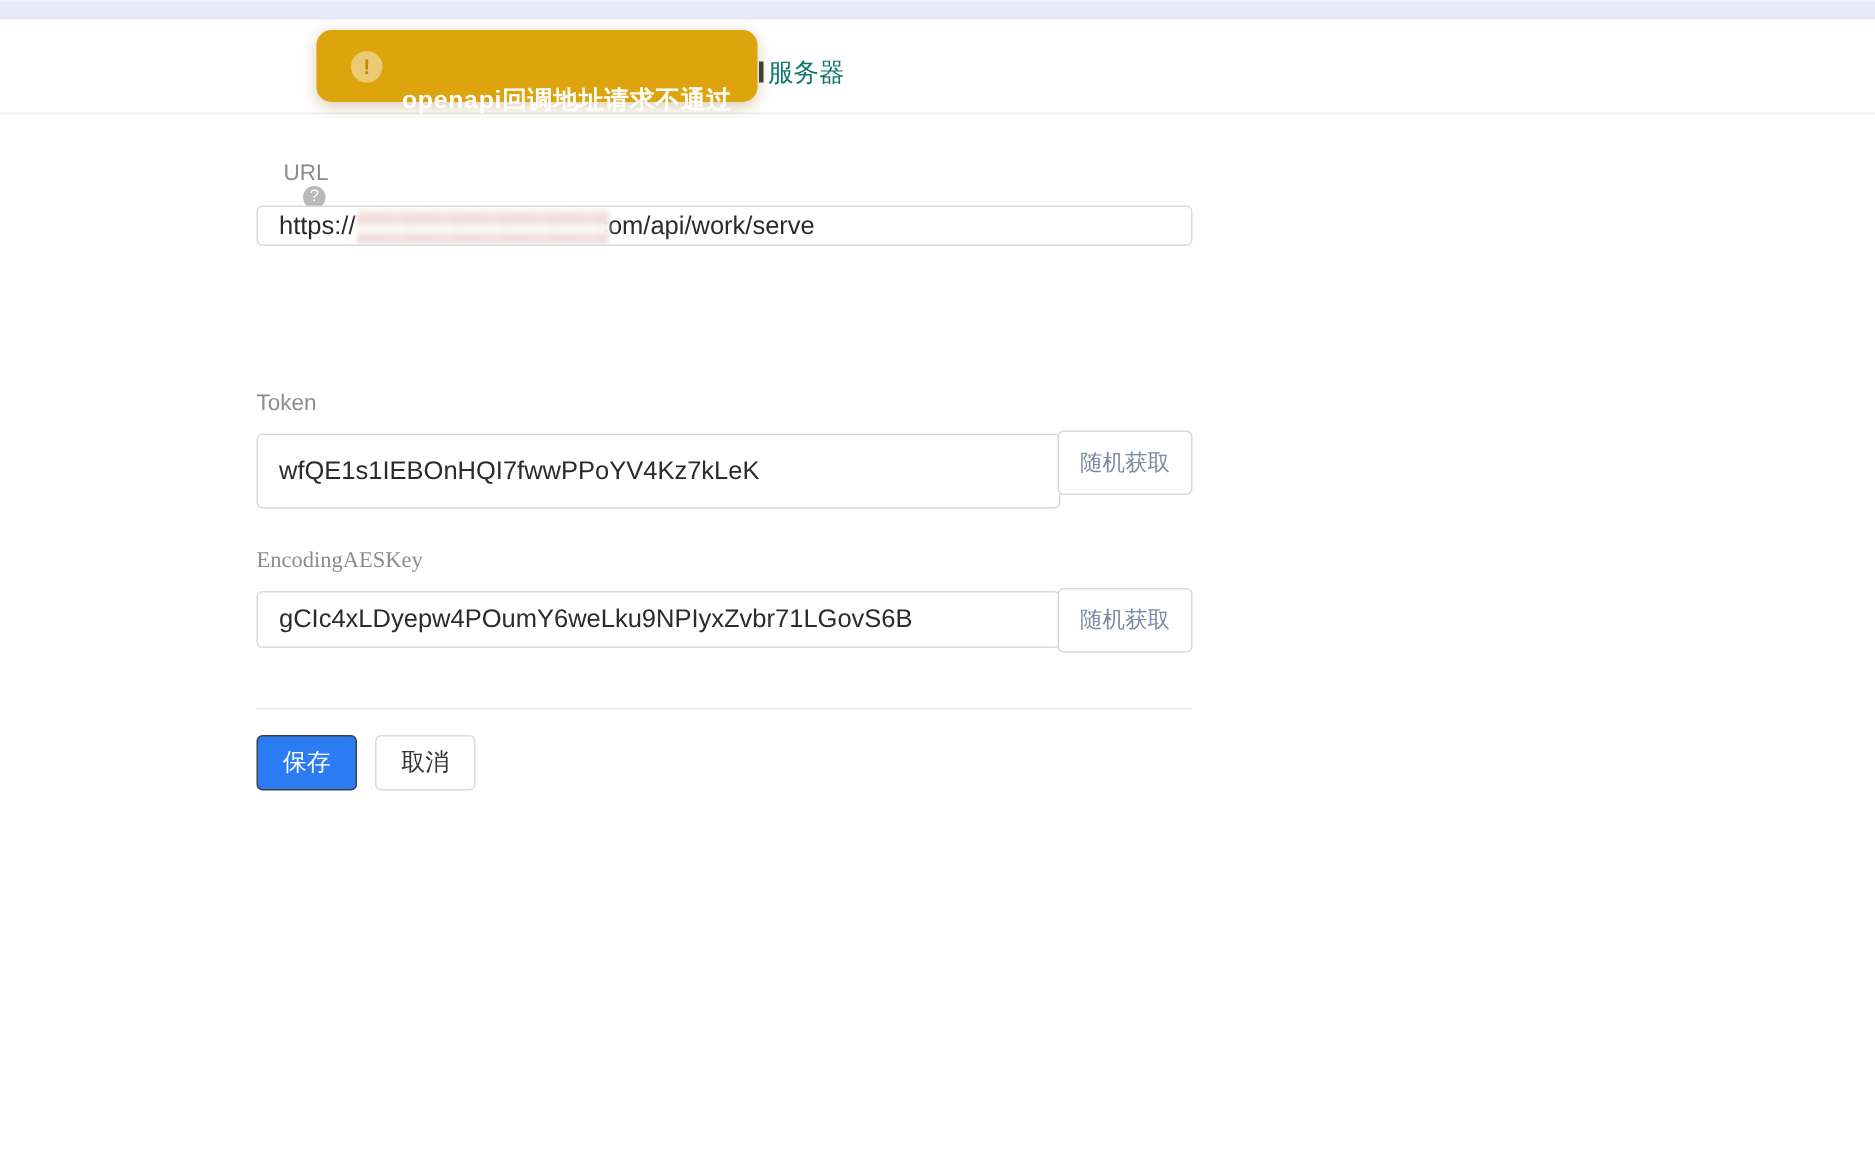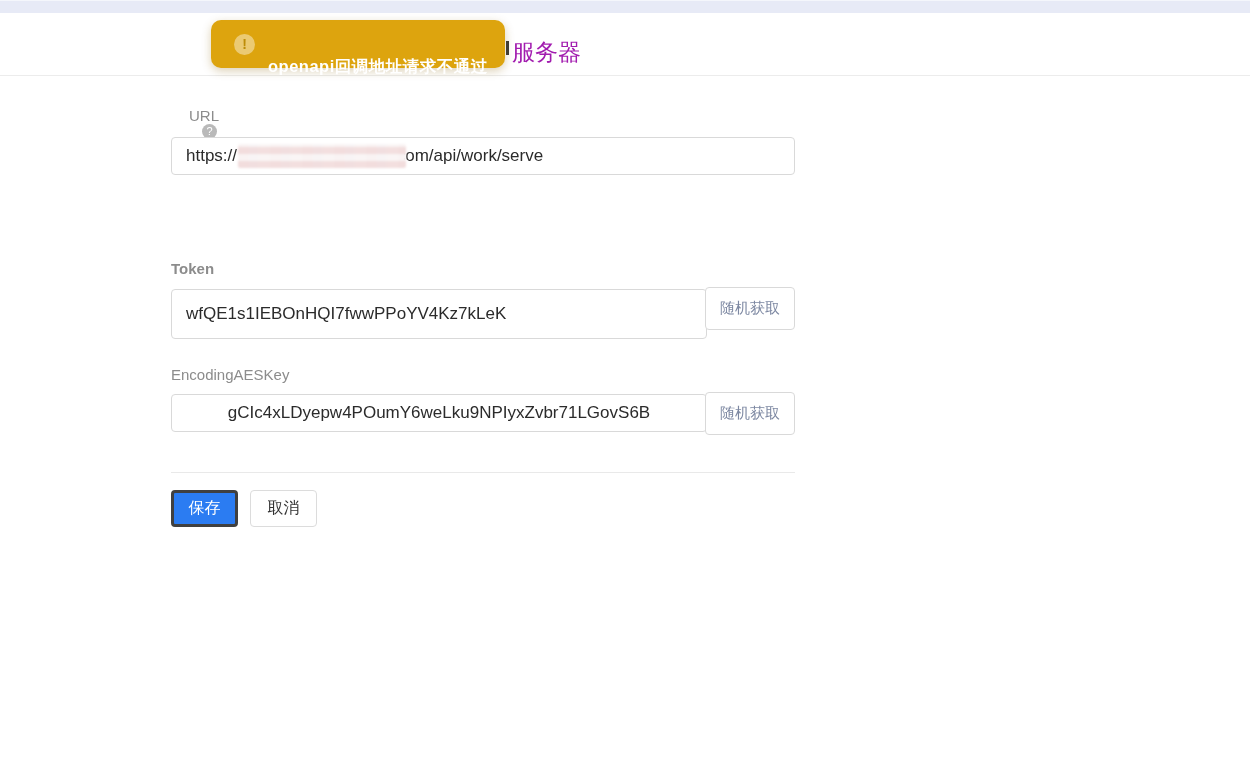--- a/index.html
+++ b/index.html
@@ -3,21 +3,21 @@
 <meta charset="utf-8">
 <style>
   html,body{margin:0;padding:0;background:#fff;}
   .screen{
     position:relative;width:1250px;height:775px;background:#ffffff;overflow:hidden;
     font-family:"Liberation Sans","DejaVu Sans",sans-serif;
   }
   .topbar{position:absolute;top:0;left:0;width:1250px;height:13px;background:#e7eaf6;border-top:1px solid #f4f6fb;box-sizing:border-box;}
   .header-rule{position:absolute;top:75px;left:0;width:1250px;height:1px;background:#ececec;}
   .title-sliver{position:absolute;top:41px;left:506px;width:3px;height:14px;background:#3b3b3b;}
-  .page-title{position:absolute;top:37px;left:512px;font-size:23px;color:#a21caf;white-space:nowrap;}
+  .page-title{position:absolute;top:37px;left:512px;font-size:17px;color:#0f766e;white-space:nowrap;}
 
   .toast{
     position:absolute;left:211px;top:20px;width:294px;height:48px;background:#dda40e;
     border-radius:10px;display:flex;align-items:center;padding-left:23px;box-sizing:border-box;
     box-shadow:0 3px 10px rgba(140,100,10,0.30);z-index:5;
   }
   .toast-icon{
     width:21px;height:21px;border-radius:50%;background:rgba(255,255,255,0.42);
     color:#bd8c08;font-weight:bold;font-size:14px;line-height:21px;text-align:center;
     margin-right:13px;flex:0 0 auto;
@@ -26,57 +26,57 @@
 
   .lbl{font-size:15px;color:#8c8c8c;}
   .url-label-row{position:absolute;left:171px;top:107px;display:flex;align-items:center;flex-direction:column;}
   .help-icon{
     width:15px;height:15px;border-radius:50%;background:#b9b9b9;color:#ffffff;
     font-size:11px;line-height:15px;text-align:center;margin-left:11px;cursor:pointer;
   }
   .inline-link{color:#2e6ce6;font-size:15px;margin-left:6px;cursor:pointer;text-decoration:none;}
 
   .url-input{
-    position:absolute;left:171px;top:137px;width:624px;height:38px;border:1px solid #d9d9d9;
+    position:absolute;left:171px;top:137px;width:624px;height:27px;border:1px solid #d9d9d9;
     border-radius:4px;box-sizing:border-box;display:flex;align-items:center;padding:0 14px;
     font-size:17px;color:#2b2b2b;background:#fff;white-space:nowrap;overflow:hidden;
   }
   .mosaic{
     display:inline-block;width:168px;height:24px;margin-left:1px;margin-right:-14px;border-radius:2px;
     background:
       repeating-linear-gradient(0deg, rgba(242,220,220,0.85) 0 7px, rgba(250,246,246,0.85) 7px 14px),
       repeating-linear-gradient(90deg, #f3e2e2 0 11px, #ededf3 11px 21px, #f9f4f0 21px 32px);
     filter:blur(1.3px);
   }
 
   .hint{position:absolute;left:171px;top:177px;width:622px;font-size:15px;line-height:27px;color:#9a9a9a;}
   .hint a{color:#2e6ce6;text-decoration:none;cursor:pointer;}
 
-  .token-label{position:absolute;left:171px;top:260px;font-weight:bold;}
+  .token-label{position:absolute;left:171px;top:260px;}
   .text-input{
     position:absolute;border:1px solid #d9d9d9;border-radius:4px;box-sizing:border-box;
     padding:0 14px;font-size:17px;color:#2b2b2b;background:#fff;outline:none;
     font-family:"Liberation Sans","DejaVu Sans",sans-serif;
   }
   .token-input{left:171px;top:289px;width:536px;height:50px;}
   .rand-btn{
     position:absolute;width:90px;height:43px;background:#ffffff;border:1px solid #d9d9d9;
     border-radius:4px;color:#7d88a2;font-size:15px;cursor:pointer;z-index:2;
     font-family:Liberation Serif, serif;
   }
   .rand-token{left:705px;top:287px;}
-  .aes-label{position:absolute;left:171px;top:366px;}
-  .aes-input{left:171px;top:394px;width:536px;height:38px;text-align:center;}
+  .aes-label{position:absolute;left:171px;top:366px;font-family:Liberation Serif, serif;}
+  .aes-input{left:171px;top:394px;width:536px;height:38px;}
   .rand-aes{left:705px;top:392px;}
 
   .divider{position:absolute;left:171px;top:472px;width:624px;height:1px;background:#e9e9e9;}
 
   .btn{position:absolute;top:490px;height:37px;border-radius:4px;font-size:16px;cursor:pointer;
     font-family:"Liberation Sans","DejaVu Sans",sans-serif;}
-  .btn-save{left:171px;width:67px;background:#2b7cf2;border:3px solid #404040;color:#ffffff;}
+  .btn-save{left:171px;width:67px;background:#2b7cf2;border:1px solid #404040;color:#ffffff;}
   .btn-cancel{left:250px;width:67px;background:#ffffff;border:1px solid #dcdcdc;color:#333333;}
 </style>
 </head>
 <body>
 
 <div class="screen">
 
   <div class="topbar"></div>
 
   <div class="title-sliver"></div>

